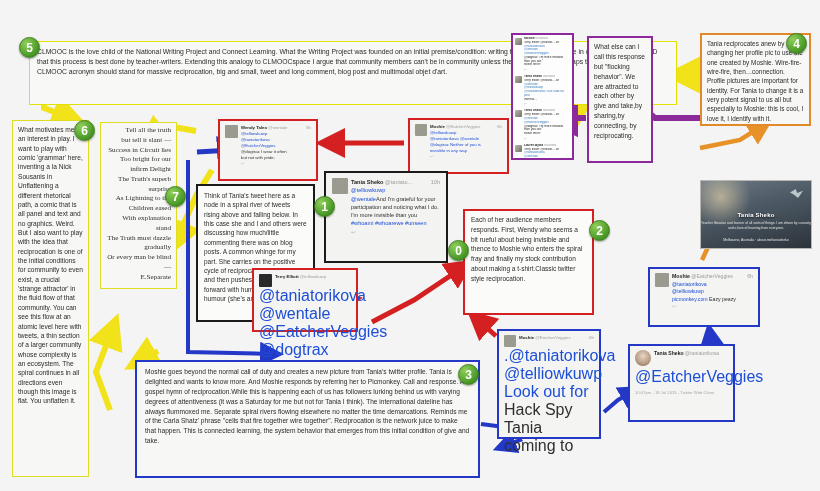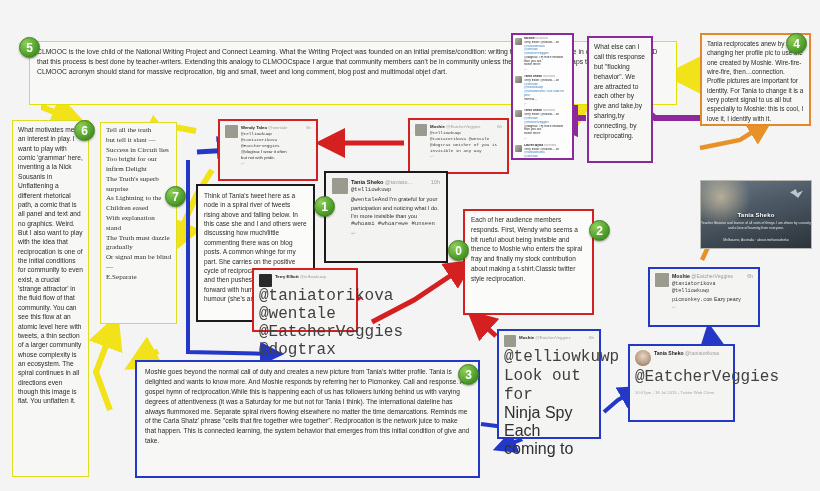--- a/index.html
+++ b/index.html
@@ -36,23 +36,24 @@
 
   
   #box-motivates{
     left:12px;top:120px;width:77px;height:357px;
     border:1.5px solid #dede21;padding:4px 5px;
   }
   #box-motivates .txt{font-size:6.6px;line-height:1.42;}
 
   
   #box-poem{
-    left:100px;top:122px;width:77px;height:202px;
+    left:100px;top:122px;width:77px;height:167px;
     border:1.5px solid #dede21;padding:3px 5px;
     font-family:"Liberation Serif",serif;
+    text-align:right;
   }
   #box-poem .pm{font-size:7.1px;line-height:1.38;color:#303030;}
 
   
   #box-think{
     left:196px;top:184px;width:119px;height:138px;
     border:2px solid #1a1a1a;padding:5px 6px;background:#fbfbf9;
   }
   #box-think .txt{font-size:6.5px;line-height:1.44;}
 
@@ -101,21 +102,21 @@
 
   
   .tw{position:absolute;box-sizing:border-box;background:#f4f4f2;}
   .tw-inner{display:flex;gap:3px;}
   .tw-av{flex:0 0 auto;border-radius:1px;background:#9a9a8e;overflow:hidden;position:relative;}
   .tw-body{flex:1;min-width:0;}
   .tw-name{font-weight:bold;color:#1d1d1d;display:inline;}
   .tw-handle{color:#9d9d9d;display:inline;}
   .tw-time{color:#9d9d9d;float:right;}
   .tw-text{color:#2f2f2f;}
-  .tw-link{color:#404040;font-family:Liberation Mono, monospace;}
+  .tw-link{color:#1d4ed8;}
   .tw-meta{color:#a8a8a8;}
   .tw-actions{color:#bcbcbc;}
 
   
   #tw-wendy{left:218px;top:119px;width:100px;height:62px;border:2px solid #d42020;padding:4px 5px;}
   #tw-wendy .tw-inner{font-size:4.3px;line-height:1.4;}
   #tw-wendy .tw-av{width:13px;height:13px;}
 
   
   #tw-moshie1{left:408px;top:118px;width:101px;height:56px;border:2px solid #d42020;padding:4px 5px;}
@@ -247,21 +248,21 @@
 
   <div class="box" id="box-poem">
     <div class="pm">Tell all the truth</div>
     <div class="pm">but tell it slant —</div>
     <div class="pm">Success in Circuit lies</div>
     <div class="pm">Too bright for our infirm Delight</div>
     <div class="pm">The Truth's superb surprise</div>
     <div class="pm">As Lightning to the Children eased</div>
     <div class="pm">With explanation stand</div>
     <div class="pm">The Truth must dazzle gradually</div>
-    <div class="pm">Or signal man be blind —</div>
+    <div class="pm">Or every man be blind —</div>
     <div class="pm">E.Separate</div>
   </div>
   <div class="badge" style="left:165px;top:186px;">7</div>
 
   <div class="box" id="box-think">
     <div class="txt">Think of Tania's tweet here as a node in a spiral river of tweets rising above and falling below. In this case she and I and others were discussing how much/little commenting there was on blog posts. A common whinge for my part.  She carries on the positive cycle of reciprocation by thanking and then pushes the conversation forward with humor or should I say humour (she's an Aussie).</div>
   </div>
 
   <div class="tw" id="tw-wendy">
     <div class="tw-inner">
@@ -439,22 +440,23 @@
     <div class="tw-inner">
       <div class="tw-av"></div>
       <div class="tw-body">
         <div>
           <span class="tw-time">6h</span>
           <span class="tw-name">Moshie</span>
           <span class="tw-handle">@EatcherVeggies</span>
         </div>
       </div>
     </div>
+    <div class="tw-link">.@taniatorikova</div>
     <div><span class="tw-link">@telliowkuwp Look out for</span></div>
-    <div class="tw-text">Ninja Spy Each coming to</div>
+    <div class="tw-text">Hack Spy Tania coming to</div>
 
   </div>
 
   <div class="tw" id="tw-tania-how">
     <div class="tw-inner">
       <div class="tw-av"></div>
       <div class="tw-body">
         <div class="tw-name">Tania Sheko</div>
         <div class="tw-handle">@taniatorikova</div>
       </div>

